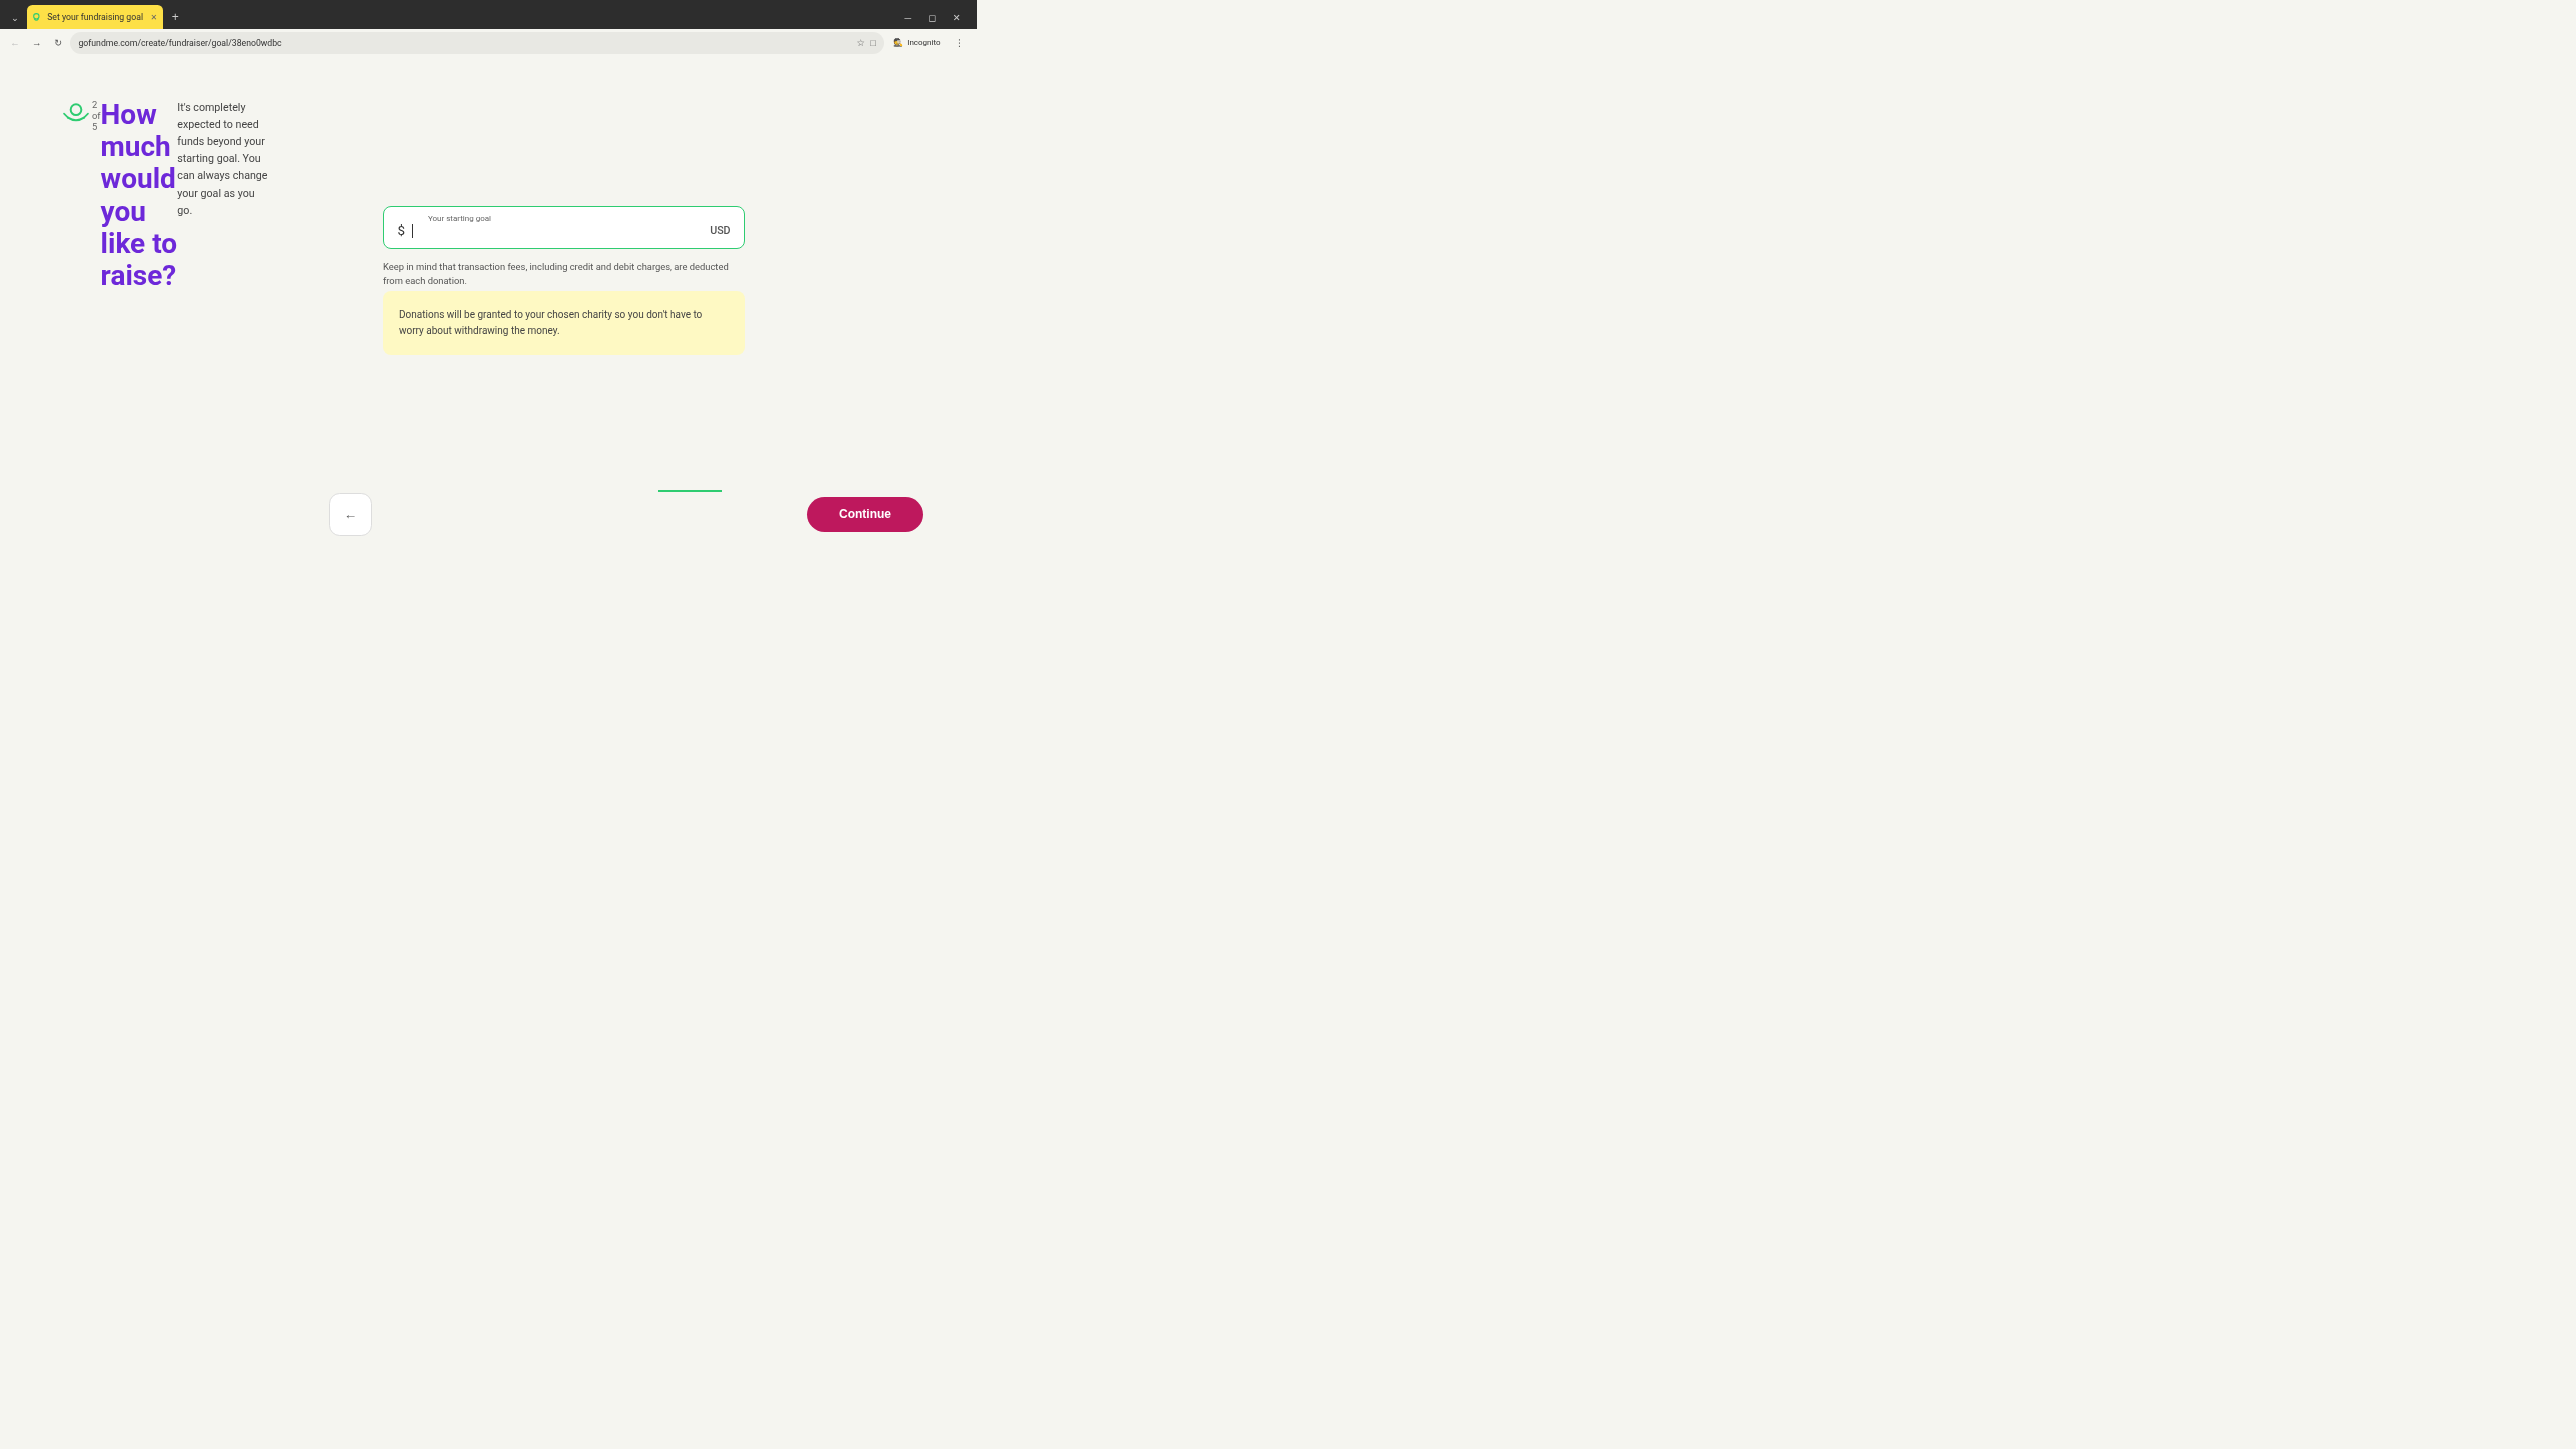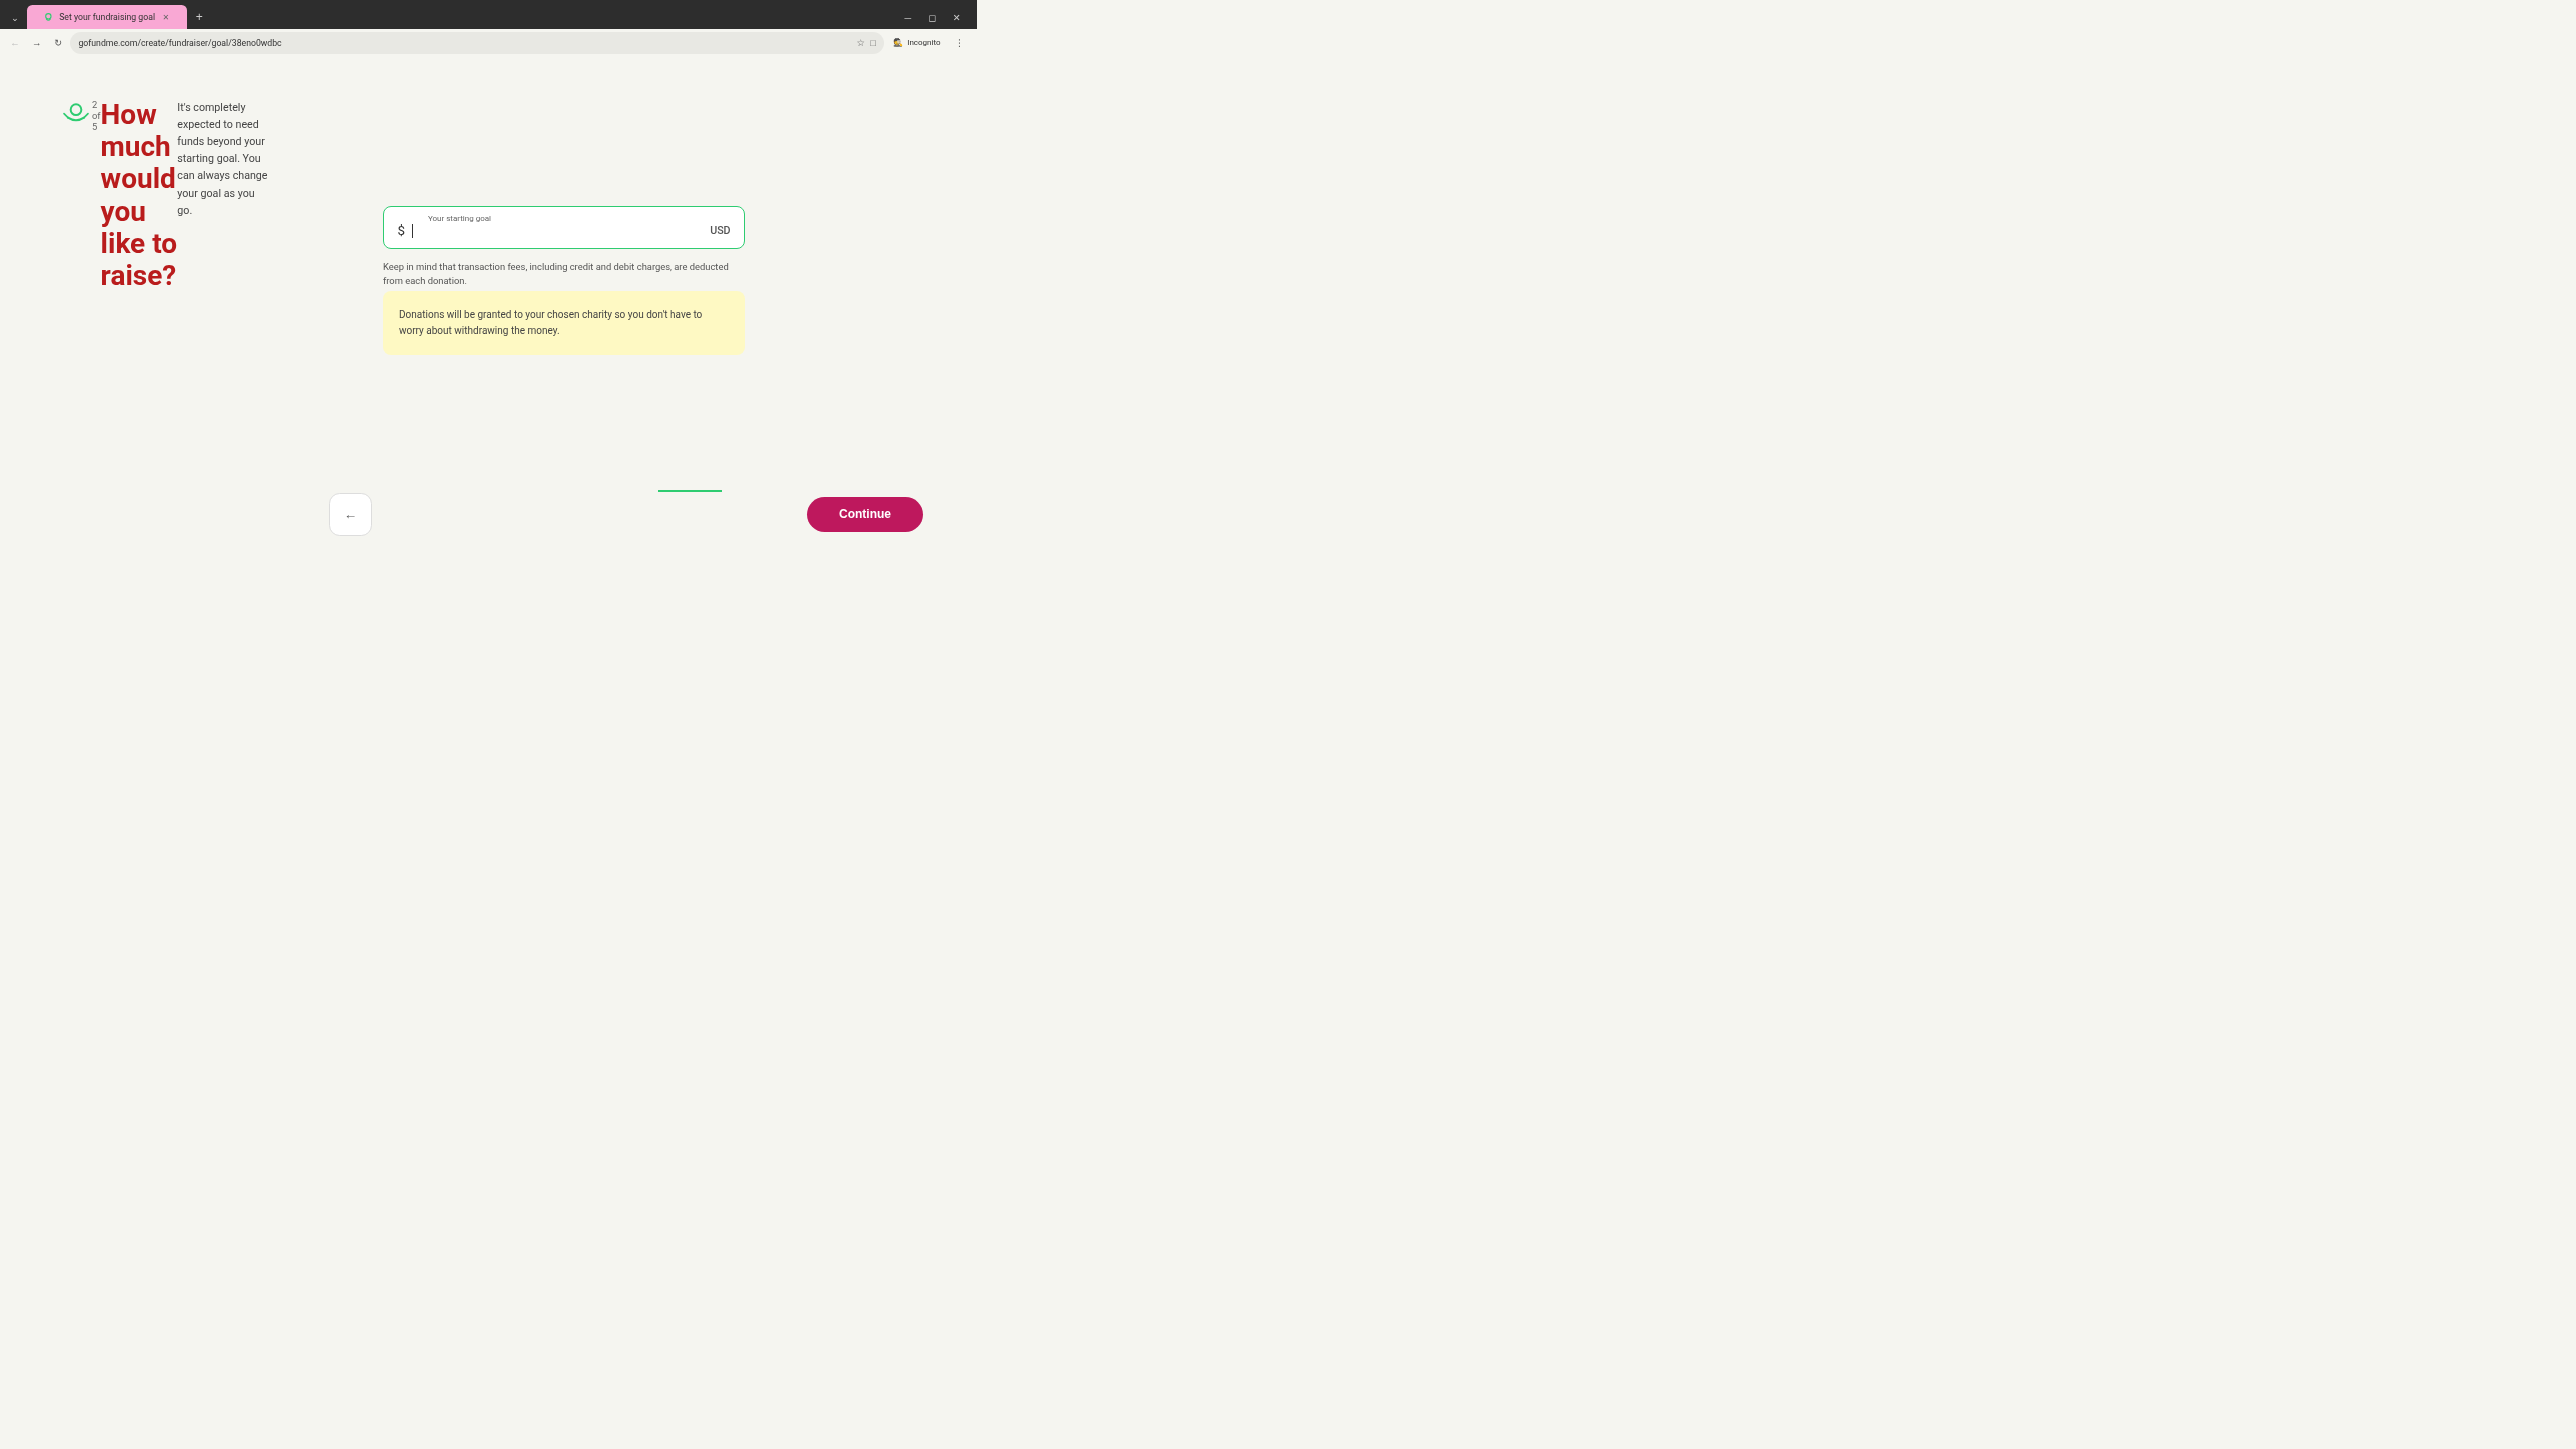--- a/index.html
+++ b/index.html
@@ -34,23 +34,23 @@
       cursor: pointer;
       display: flex;
       align-items: center;
       justify-content: center;
       font-size: 9.4px;
     }
 
     .tab {
       display: flex;
       align-items: center;
-      background: #f9a8d4;
+      background: #fde047;
       border-radius: 5.4px 5.4px 0 0;
-      padding: 4px 16px;
+      padding: 4px 4px;
       gap: 5.4px;
       min-width: 134px;
       max-width: 161px;
       height: 24px;
       position: relative;
     }
 
     .tab-favicon {
       width: 10.7px;
       height: 10.7px;
@@ -233,21 +233,21 @@
 
     .step-indicator {
       font-size: 9.4px;
       color: #666;
       margin-bottom: 13.4px;
     }
 
     .main-heading {
       font-size: 28px;
       font-weight: 700;
-      color: #b91c1c;
+      color: #6d28d9;
       line-height: 1.15;
       margin-bottom: 19px;
     }
 
     .sub-text {
       font-size: 10.7px;
       color: #444;
       line-height: 1.6;
     }
 

